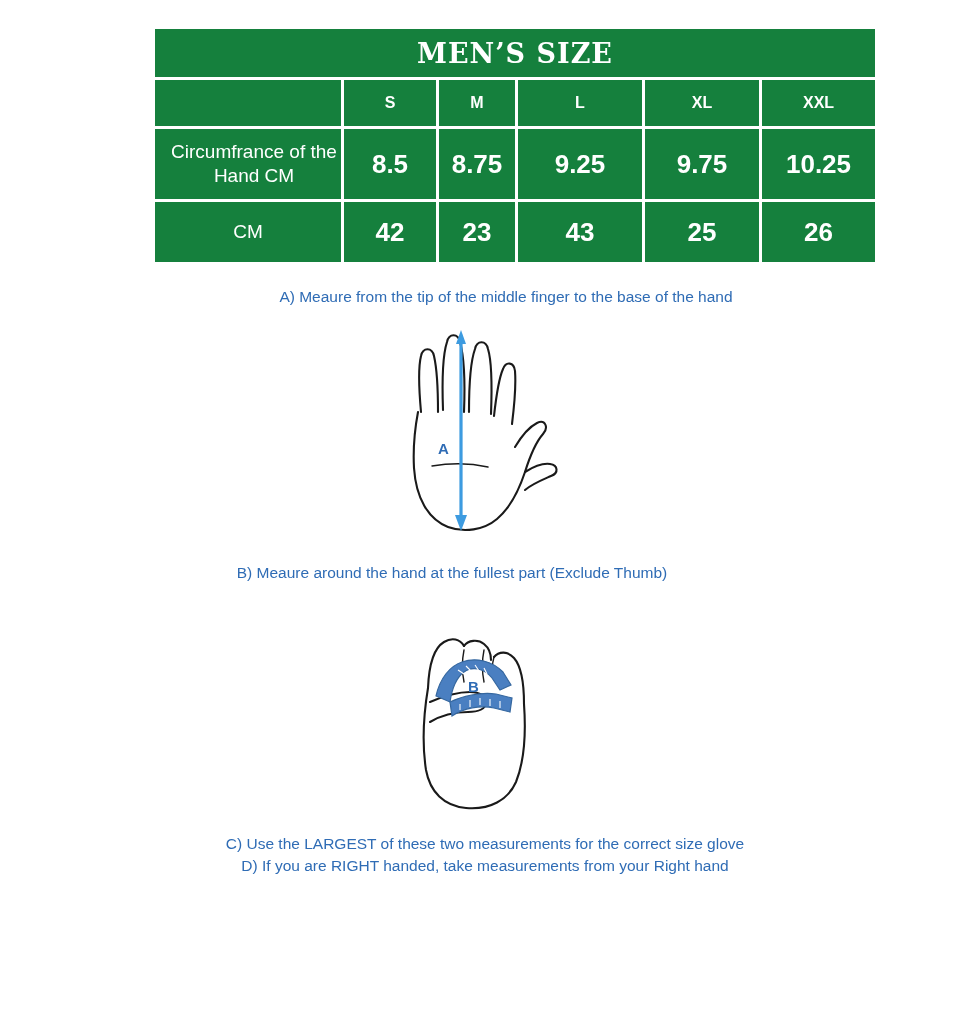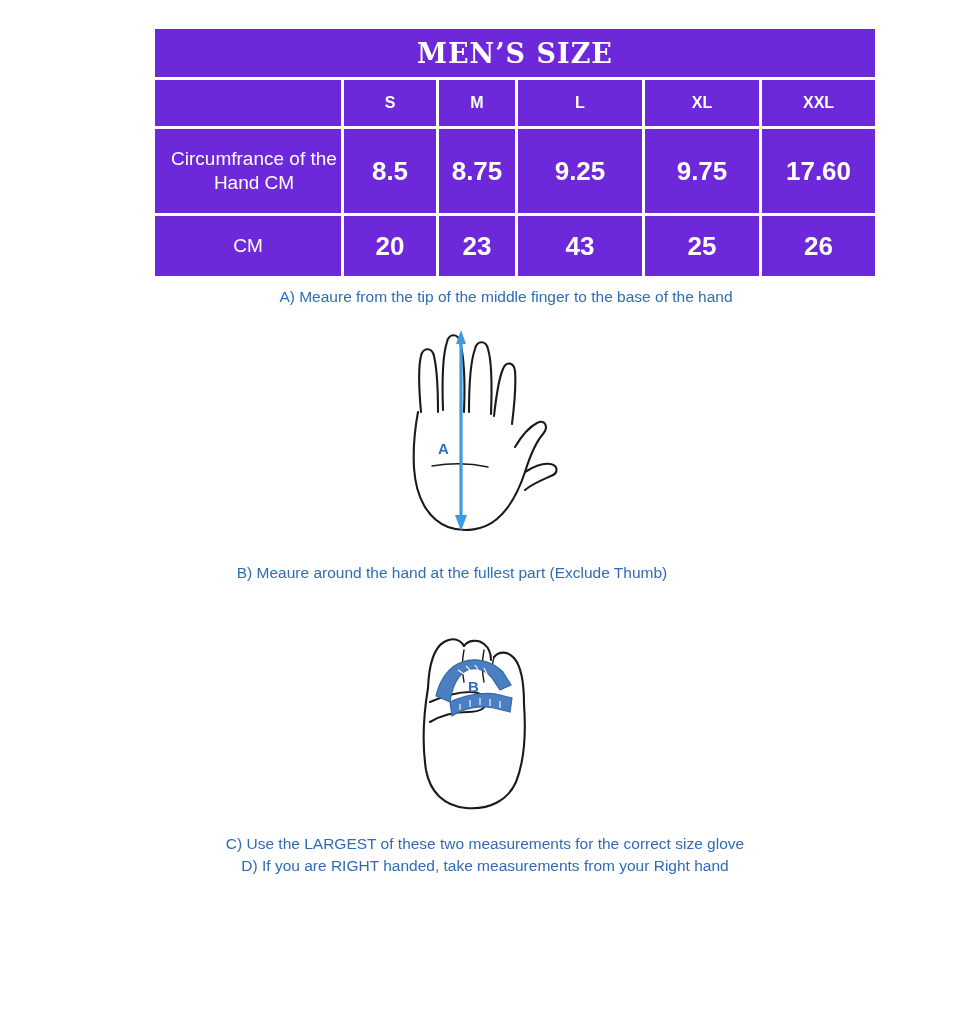--- a/index.html
+++ b/index.html
@@ -29,21 +29,21 @@
     top: 26px;
     width: 720px;
   }
   table.size-table {
     border-collapse: separate;
     border-spacing: 3px;
     width: 720px;
     table-layout: fixed;
   }
   table.size-table td {
-    background: #6d28d9;
+    background: #15803d;
     color: #ffffff;
     text-align: center;
     vertical-align: middle;
     padding: 0;
   }
   .title-cell {
     height: 48px;
     font-family: "DejaVu Serif", serif;
     font-weight: bold;
     font-size: 27px;
@@ -65,21 +65,21 @@
     line-height: 1.25;
   }
   .row-label.center {
     text-align: center;
     padding-left: 0 !important;
   }
   .row-val {
     font-size: 26px;
     font-weight: bold;
   }
-  .r1 td { height: 84px; }
+  .r1 td { height: 70px; }
   .r2 td { height: 60px; }
 
   col.c-label { width: 186px; }
   col.c-s  { width: 92px; }
   col.c-m  { width: 76px; }
   col.c-l  { width: 124px; }
   col.c-xl { width: 114px; }
   col.c-xxl{ width: 113px; }
 
   
@@ -163,25 +163,25 @@
           <td class="hdr-size">L</td>
           <td class="hdr-size">XL</td>
           <td class="hdr-size">XXL</td>
         </tr>
         <tr class="r1">
           <td class="row-label">Circumfrance of the Hand CM</td>
           <td class="row-val">8.5</td>
           <td class="row-val">8.75</td>
           <td class="row-val">9.25</td>
           <td class="row-val">9.75</td>
-          <td class="row-val">17.60</td>
+          <td class="row-val">10.25</td>
         </tr>
         <tr class="r2">
           <td class="row-label center">CM</td>
-          <td class="row-val">20</td>
+          <td class="row-val">42</td>
           <td class="row-val">23</td>
           <td class="row-val">43</td>
           <td class="row-val">25</td>
           <td class="row-val">26</td>
         </tr>
       </tbody>
     </table>
   </div>
 
   <div class="caption cap-a">A) Meaure from the tip of the middle finger to the base of the hand</div>

